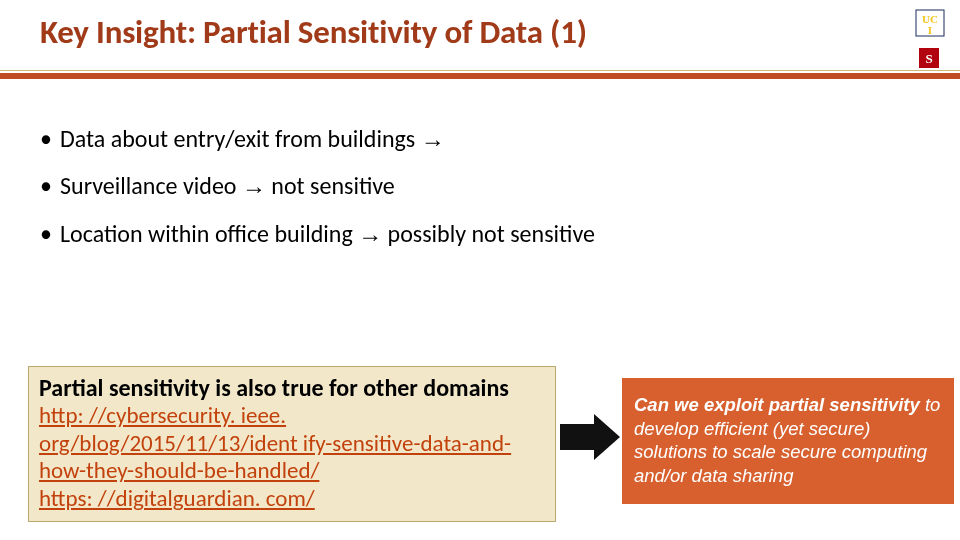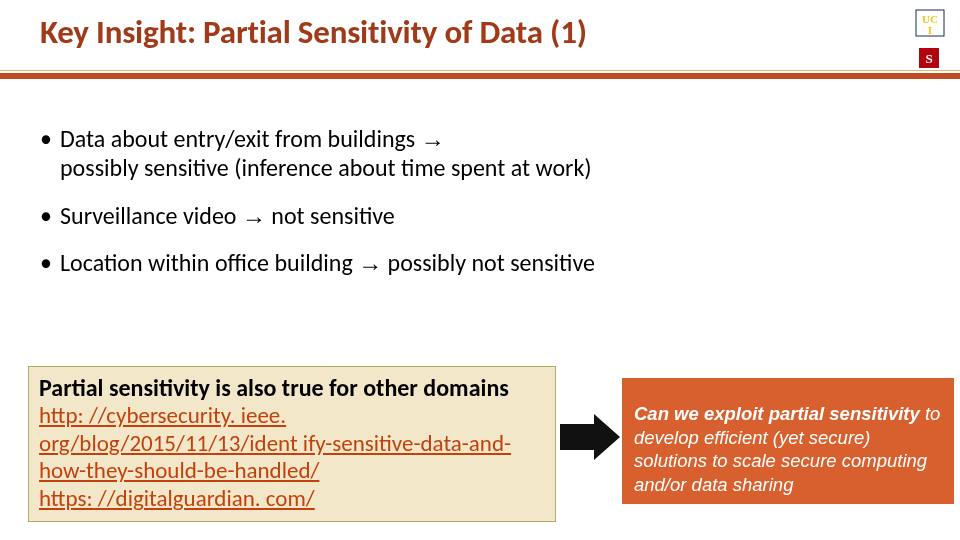--- a/index.html
+++ b/index.html
@@ -22,21 +22,21 @@
   ul.bullets > li::before { content: "•"; position: absolute; left: 0; top: 0; font-size: 24px; }
   .arrow { font-family: "Cambria Math", "Segoe UI Symbol", Arial; }
 
   .callout-box { position: absolute; left: 28px; top: 366px; width: 528px; background: #f2e8c9; border: 1px solid #b7a96a; padding: 6px 10px 8px 10px; }
   .callout-text { font-size: 24px; line-height: 1.22; }
   .callout-text .b { font-weight: 700; }
   .link { color: #c2410c; text-decoration: underline; font-size: 23px; line-height: 1.2; display: block; overflow-wrap: anywhere; }
 
   .arrow-graphic { position: absolute; left: 560px; top: 412px; }
 
-  .orange-box { position: absolute; left: 622px; top: 378px; width: 332px; height: 126px; background: #d7602e; color: #fff; padding: 24px 8px 8px 12px; }
+  .orange-box { position: absolute; left: 622px; top: 378px; width: 332px; height: 126px; background: #d7602e; color: #fff; padding: 15px 8px 8px 12px; }
   .orange-text { font-size: 18.5px; font-style: italic; line-height: 1.28; font-family: Arial, sans-serif; }
   .orange-text .ob { font-weight: 700; }
 </style>
 </head>
 <body>
 
 <div class="slide">
 
   <div class="header">
     <div class="title">Key Insight: Partial Sensitivity of Data (1)</div>
@@ -60,21 +60,20 @@
 
   <div class="rule-group">
     <div class="rule-thin"></div>
     <div class="rule-thick"></div>
   </div>
 
   <div class="content">
     <ul class="bullets">
       <li>
         <span>Data about entry/exit from buildings </span><span class="arrow">→</span><br>
-        <span> possibly sensitive (inference about time spent at work)</span>
       </li>
       <li>
         <span>Surveillance video </span><span class="arrow">→</span><span>  not sensitive</span>
       </li>
       <li>
         <span>Location within office building </span><span class="arrow">→</span><span> possibly not sensitive</span>
       </li>
     </ul>
   </div>
 

